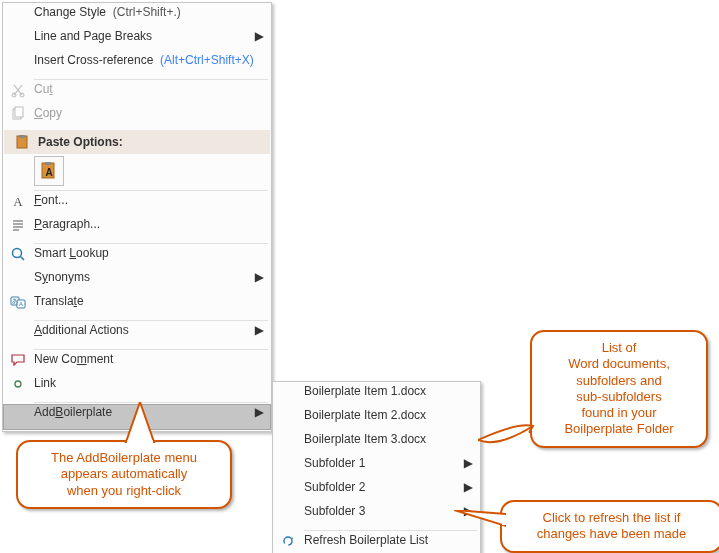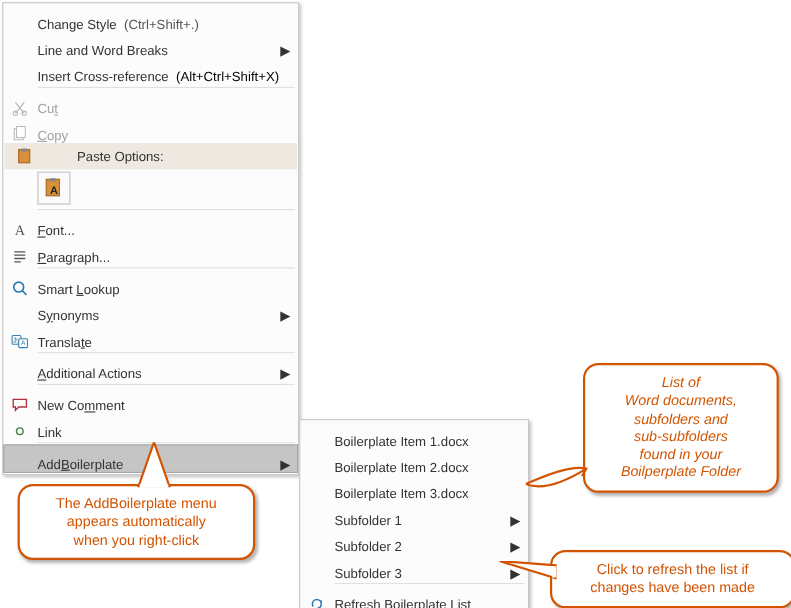--- a/index.html
+++ b/index.html
@@ -16,21 +16,21 @@
   }
   .menu {
     position: absolute;
     background: #fcfcfc;
     border: 1px solid #c6c6c6;
     box-shadow: 2px 2px 3px rgba(0,0,0,0.25);
     padding: 2px 1px;
   }
   .menu .item {
     display: flex;
-    align-items: flex-end;
+    align-items: flex-start;
     height: 24px;
     padding: 0 6px 0 2px;
     position: relative;
   }
   .menu .item.hover {
     background: #c5c5c5;
     border: 1px solid #a5a5a5;
     margin: -1px;
   }
   .menu .icon-col {
@@ -96,27 +96,27 @@
 
 <div class="menu" style="left:2px; top:2px; width:266px;">
 
   <div class="item">
     <span class="icon-col"></span>
     <span class="label"><span>Change Style</span>&nbsp;&nbsp;<span class="shortcut-inline" style="color:#555">(Ctrl+Shift+.)</span></span>
   </div>
 
   <div class="item">
     <span class="icon-col"></span>
-    <span class="label">Line and Word Breaks</span>
-    <span class="submenu-arrow">▶</span>
-  </div>
-
-  <div class="item">
-    <span class="icon-col"></span>
-    <span class="label"><span>Insert Cross-reference</span>&nbsp;&nbsp;<span class="shortcut-inline" style="color:#000000">(Alt+Ctrl+Shift+X)</span></span>
+    <span class="label">Line and Page Breaks</span>
+    <span class="submenu-arrow">▶</span>
+  </div>
+
+  <div class="item">
+    <span class="icon-col"></span>
+    <span class="label"><span>Insert Cross-reference</span>&nbsp;&nbsp;<span class="shortcut-inline" style="color:#3b82f6">(Alt+Ctrl+Shift+X)</span></span>
   </div>
 
   <div class="sep"></div>
 
   <div class="item disabled">
     <span class="icon-col">
       <svg width="16" height="16" viewBox="0 0 16 16">
           <path d="M4 3 L12 13 M12 3 L4 13" stroke="#bbb" stroke-width="1.2" fill="none"></path>
           <circle cx="4" cy="13" r="2" fill="none" stroke="#bbb"></circle>
           <circle cx="12" cy="13" r="2" fill="none" stroke="#bbb"></circle>
@@ -135,21 +135,21 @@
     <span class="label"><span class="underline-access">C</span>opy</span>
   </div>
 
   <div class="heading" style="background:#eee8e0;">
     <span class="icon-col">
       <svg width="16" height="16" viewBox="0 0 16 16">
           <rect x="3" y="2" width="10" height="12" fill="#d8903a" stroke="#a5641c"></rect>
           <rect x="5" y="1" width="6" height="3" fill="#888" rx="1"></rect>
         </svg>
     </span>
-    <span class="label" style="font-weight:normal;margin-left:32px;">Paste Options:</span>
+    <span class="label" style="font-weight:bold;">Paste Options:</span>
   </div>
 
   <div class="paste-big">
     <span style="display:inline-flex;align-items:center;justify-content:center;width:28px;height:28px;border:1px solid #c0c0c0;background:#fafafa;">
       <svg width="20" height="20" viewBox="0 0 20 20">
           <rect x="3" y="2" width="12" height="15" fill="#d8903a" stroke="#a5641c"></rect>
           <rect x="6" y="1" width="6" height="3" fill="#888" rx="1"></rect>
           <text x="10" y="15" font-size="10" font-weight="bold" text-anchor="middle" fill="#222">A</text>
         </svg>
     </span>
@@ -290,21 +290,21 @@
 <div class="callout" style="left:16px; top:440px; width:188px;">
   <span style="white-space:pre-line;">The AddBoilerplate menu
 appears automatically
 when you right-click</span>
 </div>
 <svg class="tail" style="left:120px; top:402px;" width="40" height="42" viewBox="0 0 40 42">
   <path d="M20 0 L34 40 L6 40 Z" fill="#fff" stroke="#d35400" stroke-width="2"></path>
   <path d="M7 40 L33 40" stroke="#fff" stroke-width="3"></path>
 </svg>
 
-<div class="callout" style="left:530px; top:330px; width:150px;font-style:italic;">
+<div class="callout" style="left:530px; top:330px; width:150px;">
   <span style="white-space:pre-line;">List of
 Word documents,
 subfolders and
 sub-subfolders
 found in your
 Boilperplate Folder</span>
 </div>
 <svg class="tail" style="left:478px; top:420px;" width="60" height="30" viewBox="0 0 60 30">
   <path d="M0 20 Q20 28 55 6 Q48 18 55 6 L55 6 Q40 2 0 20 Z" fill="#fff" stroke="#d35400" stroke-width="2"></path>
 </svg>

